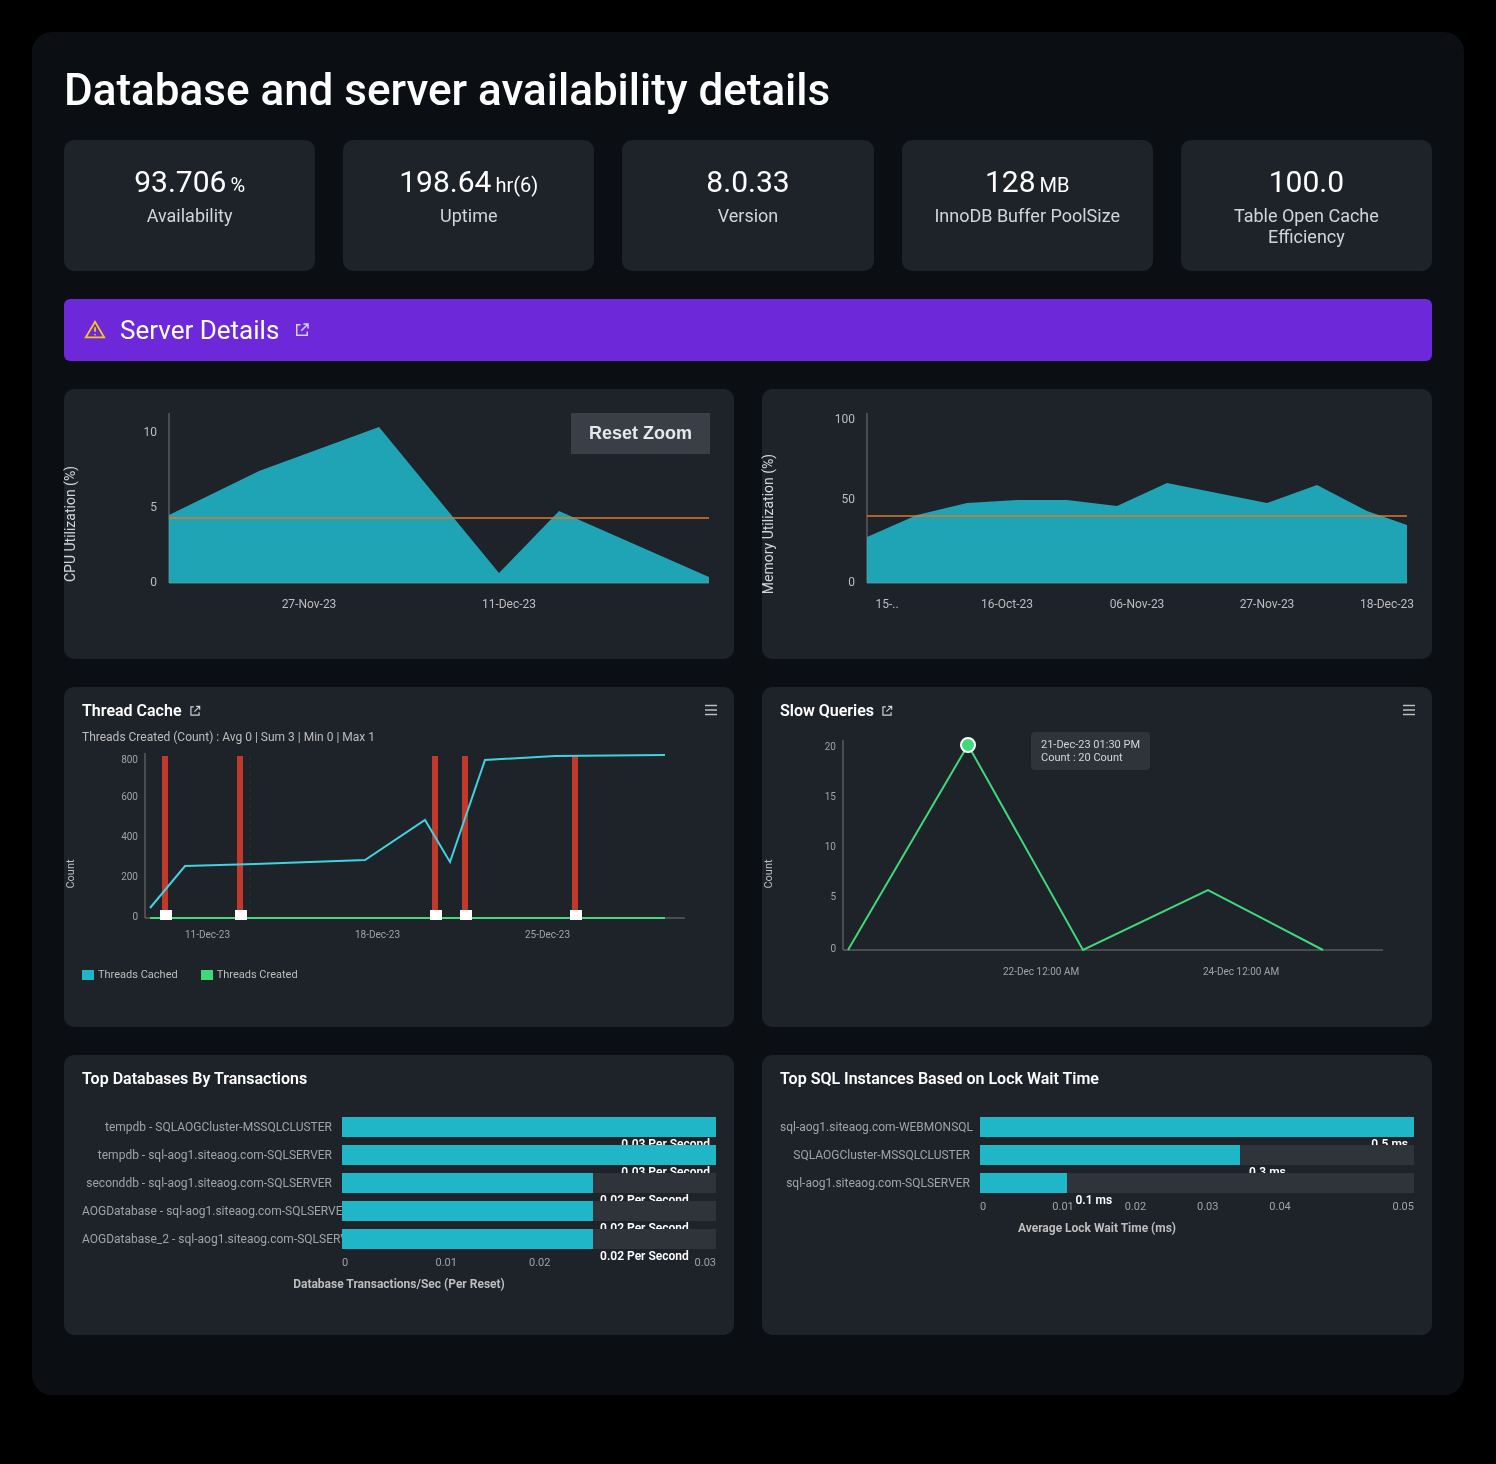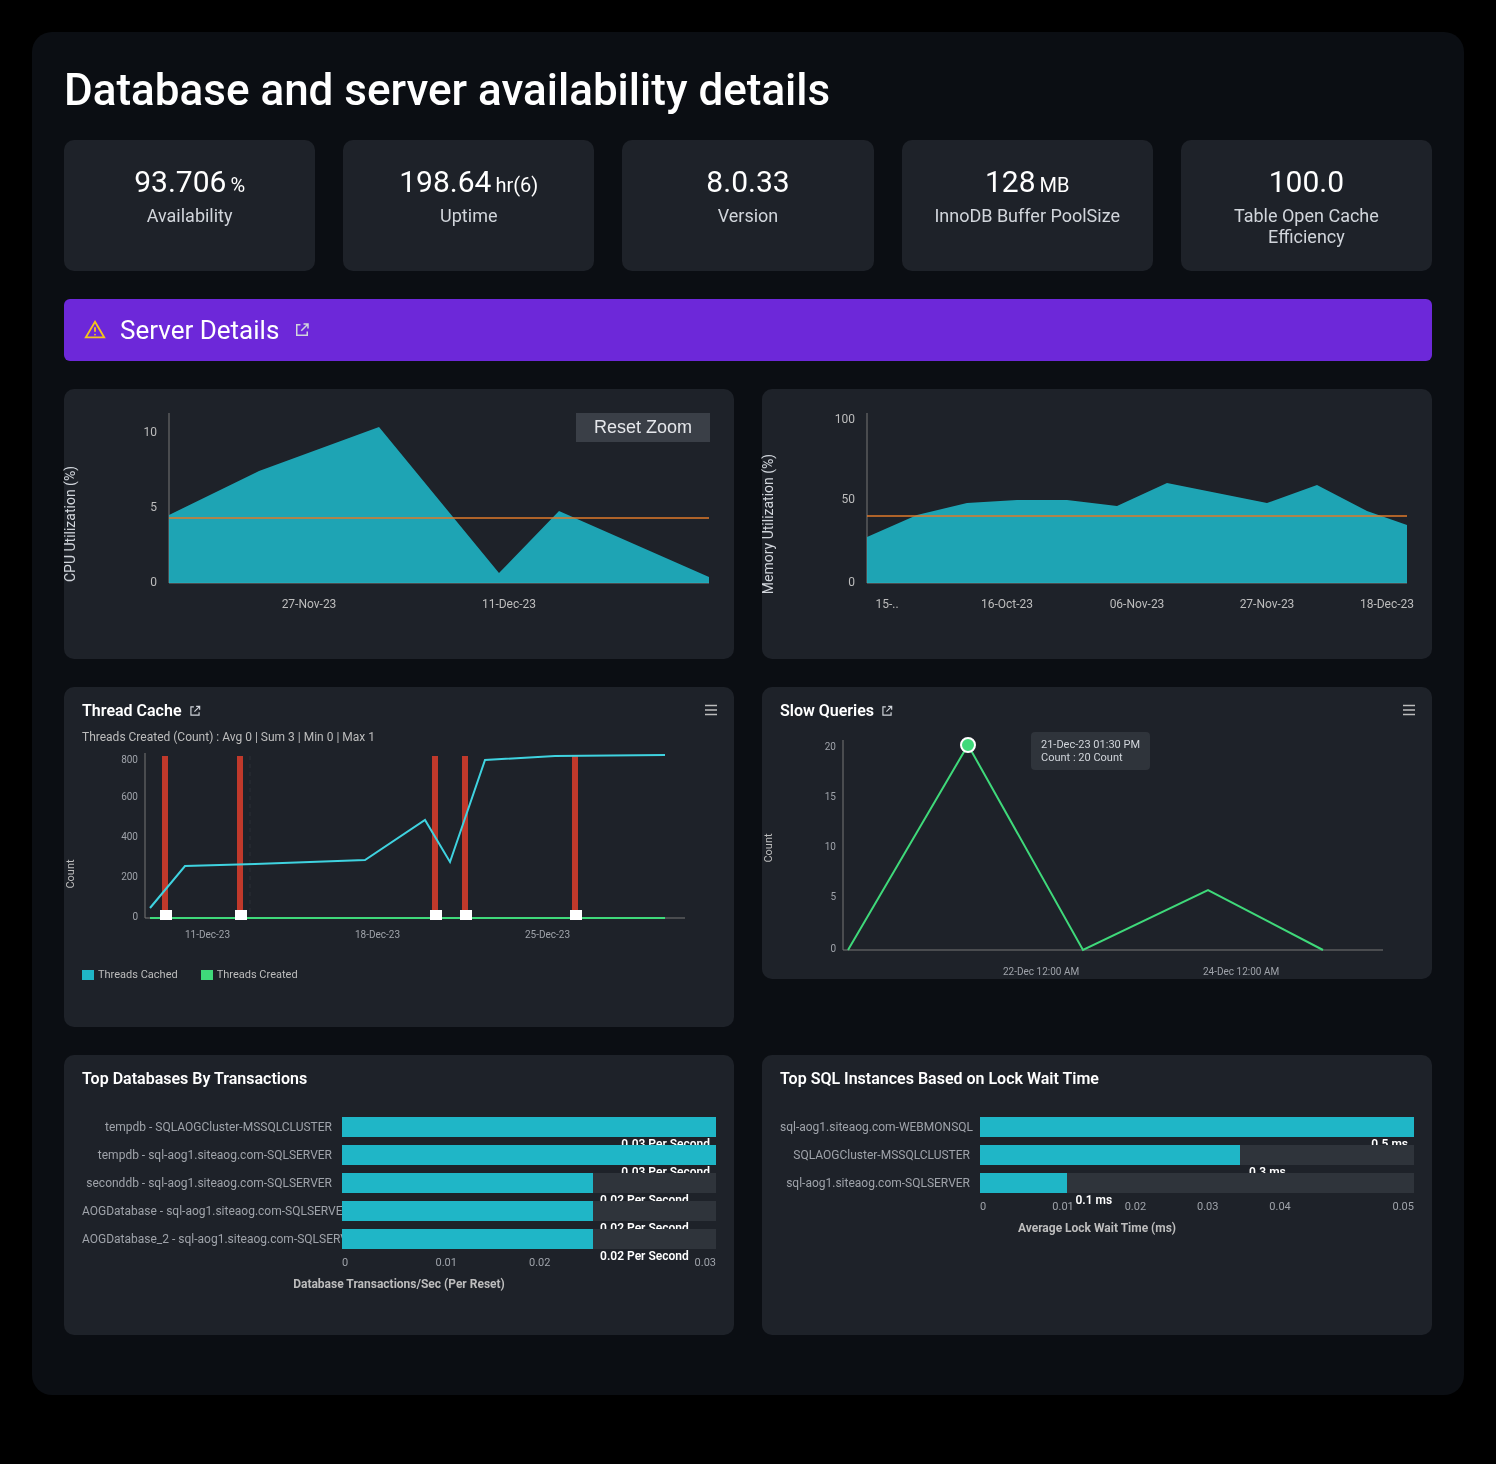--- a/index.html
+++ b/index.html
@@ -90,23 +90,24 @@
     color: #bdbdbd;
     margin-bottom: 4px;
   }
   .reset-btn {
     position: absolute;
     right: 24px;
     top: 24px;
     background: #3a3f47;
     color: #e5e7eb;
     border: none;
-    padding: 4px 18px;
+    padding: 10px 18px;
     font-size: 18px;
     cursor: pointer;
+    font-weight: bold;
   }
   .ylabel {
     position: absolute;
     left: 6px;
     top: 50%;
     transform: translate(-50%,-50%) rotate(-90deg);
     font-size: 14px;
     color: #d1d5db;
     white-space: nowrap;
     transform-origin: center;
@@ -273,21 +274,21 @@
         <text class="tiny" x="80" y="190">11-Dec-23</text>
         <text class="tiny" x="250" y="190">18-Dec-23</text>
         <text class="tiny" x="420" y="190">25-Dec-23</text>
       </svg>
       <div class="legend">
         <span><span class="sw" style="background:#1fb6c7"></span><span>Threads Cached</span></span>
         <span><span class="sw" style="background:#3fd97a"></span><span>Threads Created</span></span>
       </div>
     </div>
 
-    <div class="panel" style="height:292px">
+    <div class="panel" style="height:340px">
       <div class="title">
           <span>Slow Queries</span>
         <svg class="popout-icon-sm" viewBox="0 0 24 24">
             <path fill="none" stroke="#d1d5db" stroke-width="2" d="M14 4h6v6M20 4l-9 9M19 14v5H5V5h5"></path>
           </svg>
       </div>
       <svg class="menu-icon" viewBox="0 0 24 24">
           <path stroke="#bdbdbd" stroke-width="2" d="M4 6h16M4 12h16M4 18h16"></path>
         </svg>
       <div class="ylabel-sm" style="top:55%">Count</div>

